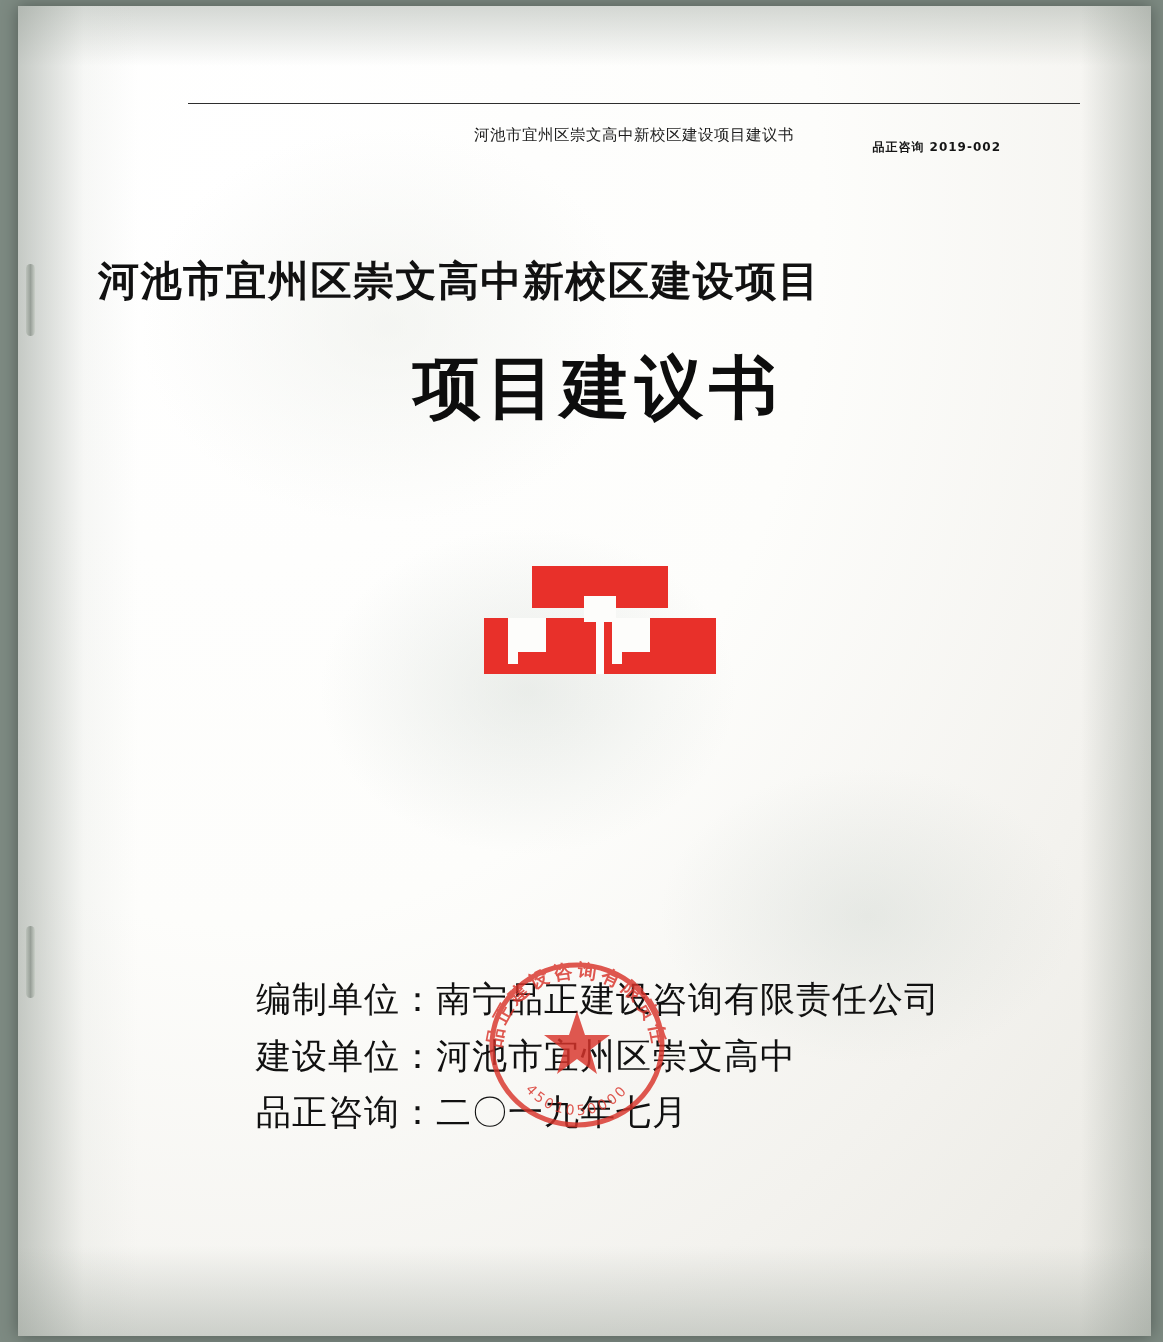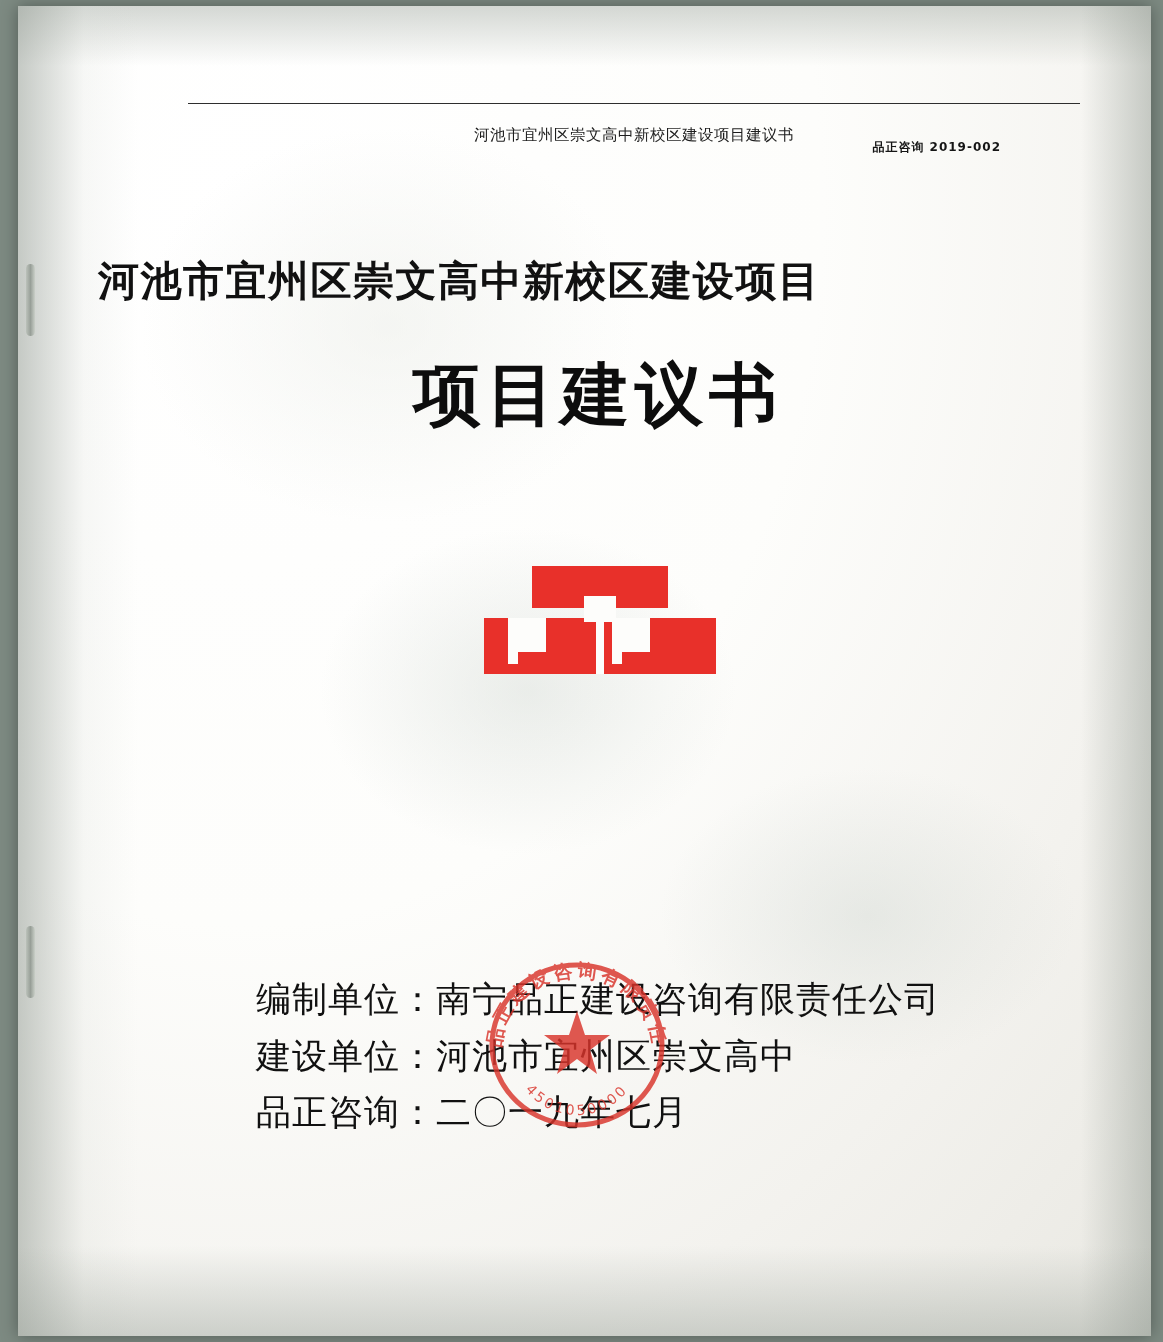--- a/index.html
+++ b/index.html
@@ -125,21 +125,21 @@
     width: 1000px;
     font-family: "DejaVu Sans", "Liberation Sans", sans-serif;
     font-weight: bold;
     font-size: 41px;
     letter-spacing: 1.5px;
     color: #111;
   }
   .sub-title {
     position: absolute;
     left: 80px;
-    top: 344px;
+    top: 337px;
     width: 1000px;
     text-align: center;
     font-family: "DejaVu Sans", "Liberation Sans", sans-serif;
     font-weight: bold;
     font-size: 68px;
     letter-spacing: 6px;
     color: #0d0d0d;
   }
 
   

